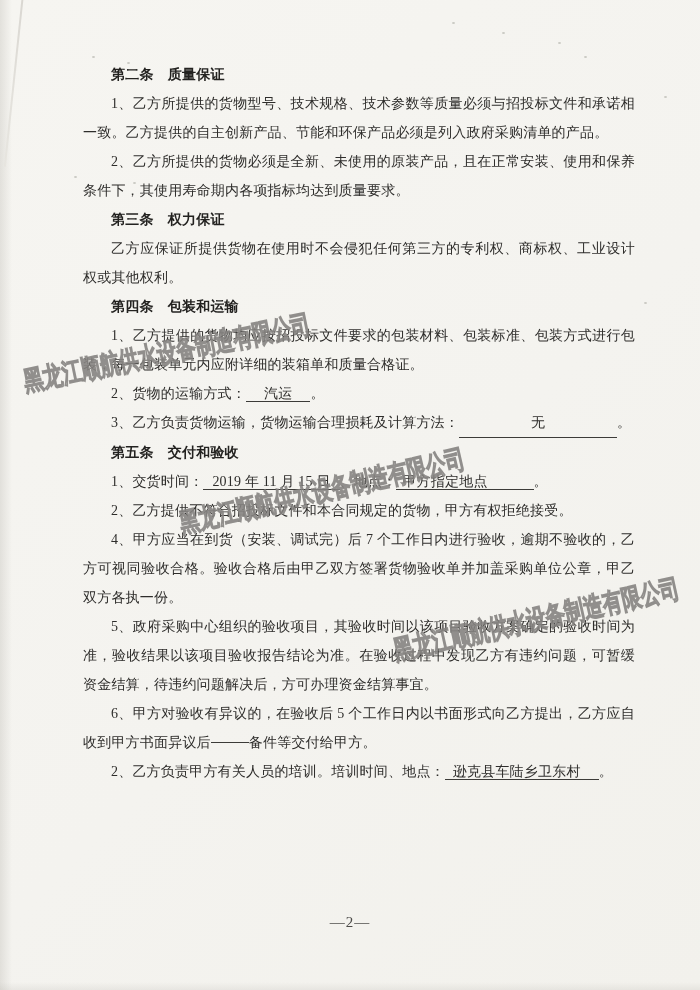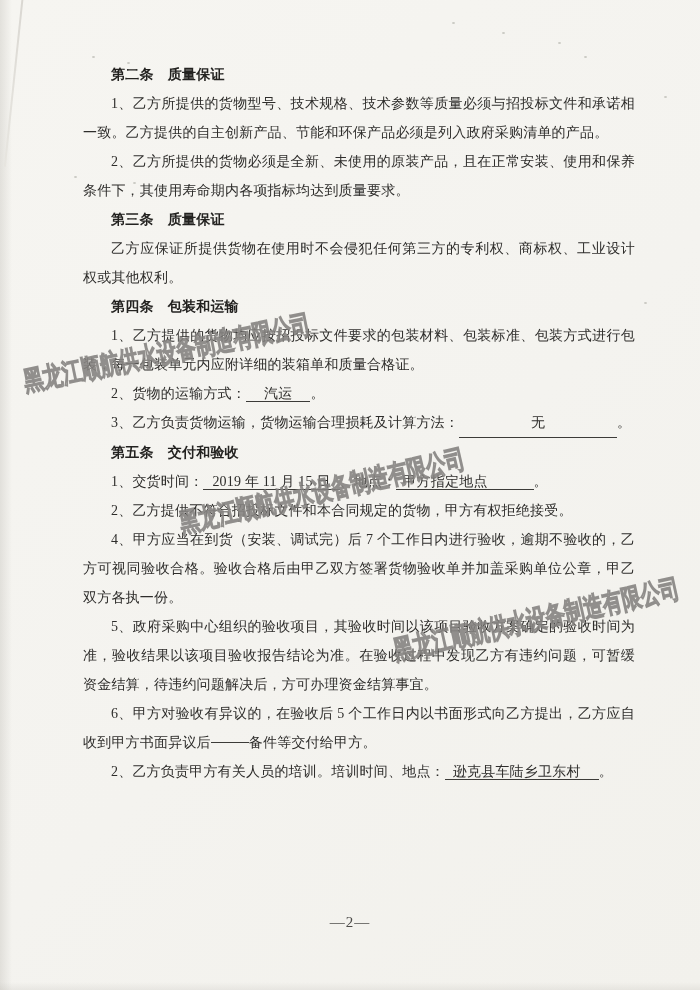--- a/index.html
+++ b/index.html
@@ -63,21 +63,21 @@
   <div class="wm wm2">黑龙江顺航供水设备制造有限公司</div>
   <div class="wm wm3">黑龙江顺航供水设备制造有限公司</div>
 
   <div class="content">
 
 
     <p class="heading indent">第二条　质量保证</p>
     <p class="indent">1、乙方所提供的货物型号、技术规格、技术参数等质量必须与招投标文件和承诺相一致。乙方提供的自主创新产品、节能和环保产品必须是列入政府采购清单的产品。</p>
     <p class="indent">2、乙方所提供的货物必须是全新、未使用的原装产品，且在正常安装、使用和保养条件下，其使用寿命期内各项指标均达到质量要求。</p>
 
-    <p class="heading indent">第三条　质量保证</p>
+    <p class="heading indent">第三条　权力保证</p>
     <p class="indent">乙方应保证所提供货物在使用时不会侵犯任何第三方的专利权、商标权、工业设计权或其他权利。</p>
 
     <p class="heading indent">第四条　包装和运输</p>
     <p class="indent">1、乙方提供的货物均应按招投标文件要求的包装材料、包装标准、包装方式进行包装，每一包装单元内应附详细的装箱单和质量合格证。</p>
     <p class="indent"><span>2、货物的运输方式：</span><span class="u u-trans">汽运</span><span>。</span></p>
     <p class="indent"><span>3、乙方负责货物运输，货物运输合理损耗及计算方法：</span><span class="u-loss">无</span><span>。</span></p>
 
     <p class="heading indent">第五条　交付和验收</p>
     <p class="indent"><span>1、交货时间：</span><span class="u u-date">2019 年 11 月 15 日</span><span>、地点：</span><span class="u u-place">甲方指定地点</span><span>。</span></p>
     <p class="indent">2、乙方提供不符合招投标文件和本合同规定的货物，甲方有权拒绝接受。</p>

